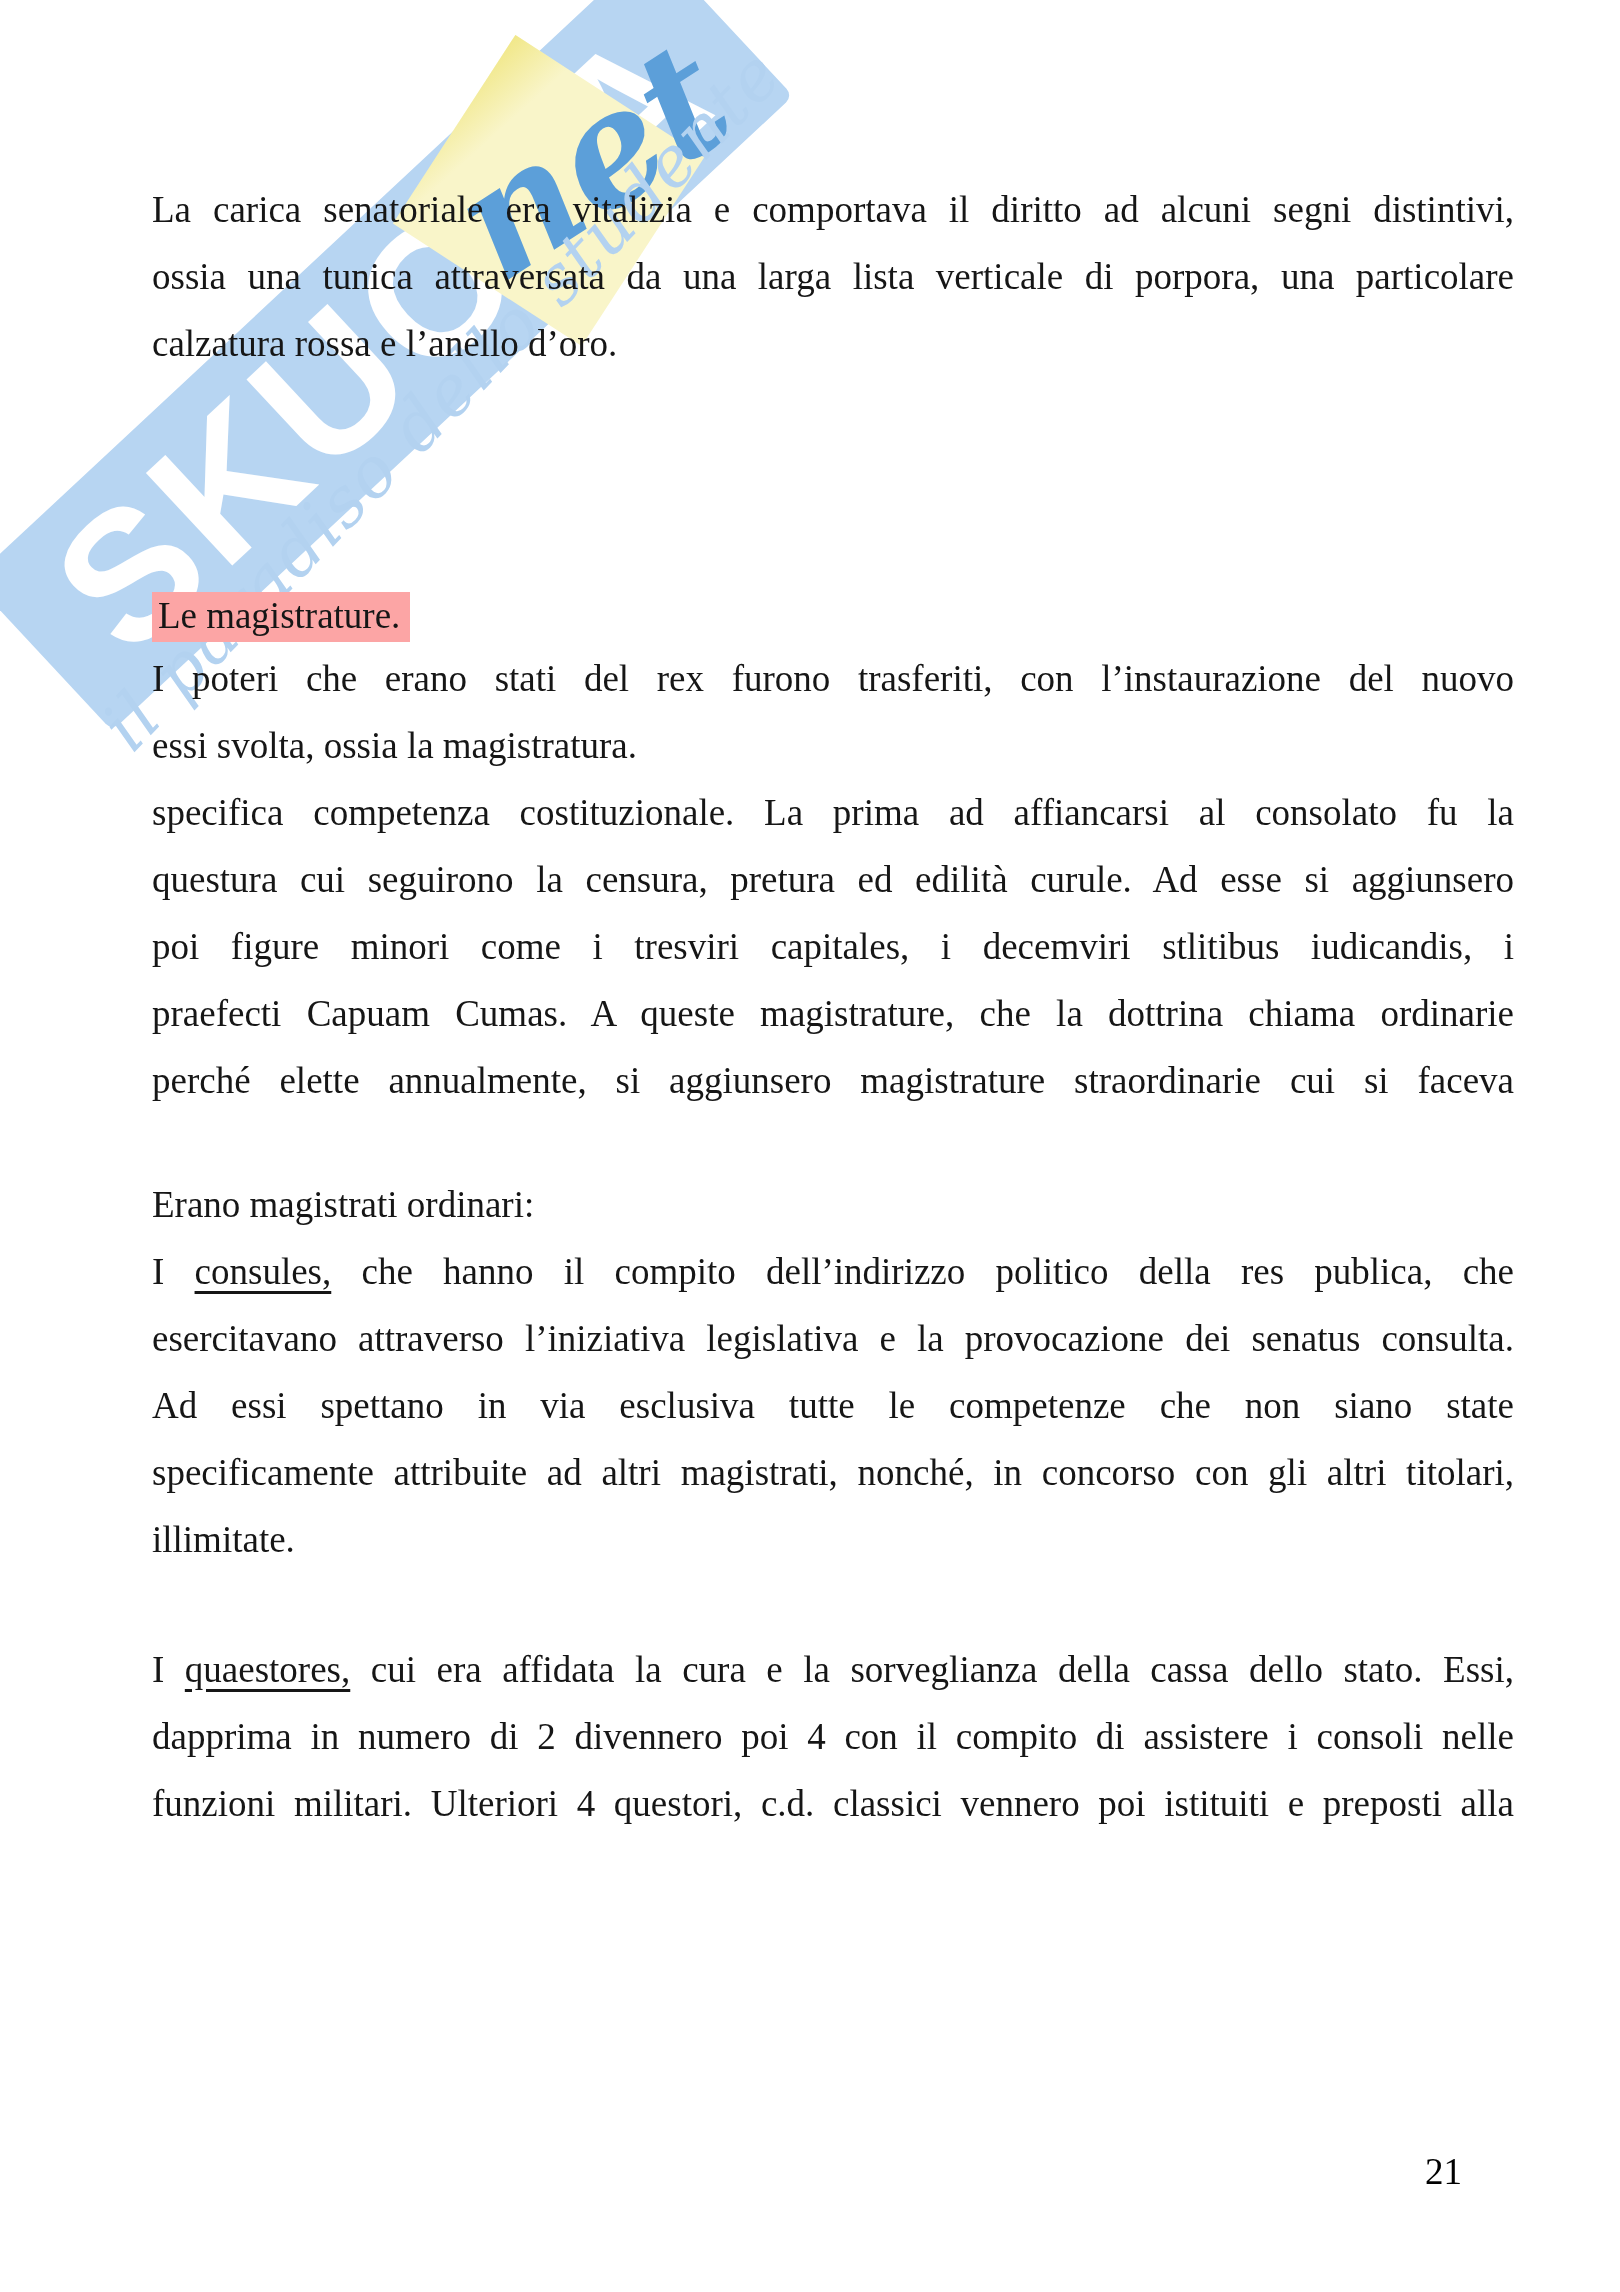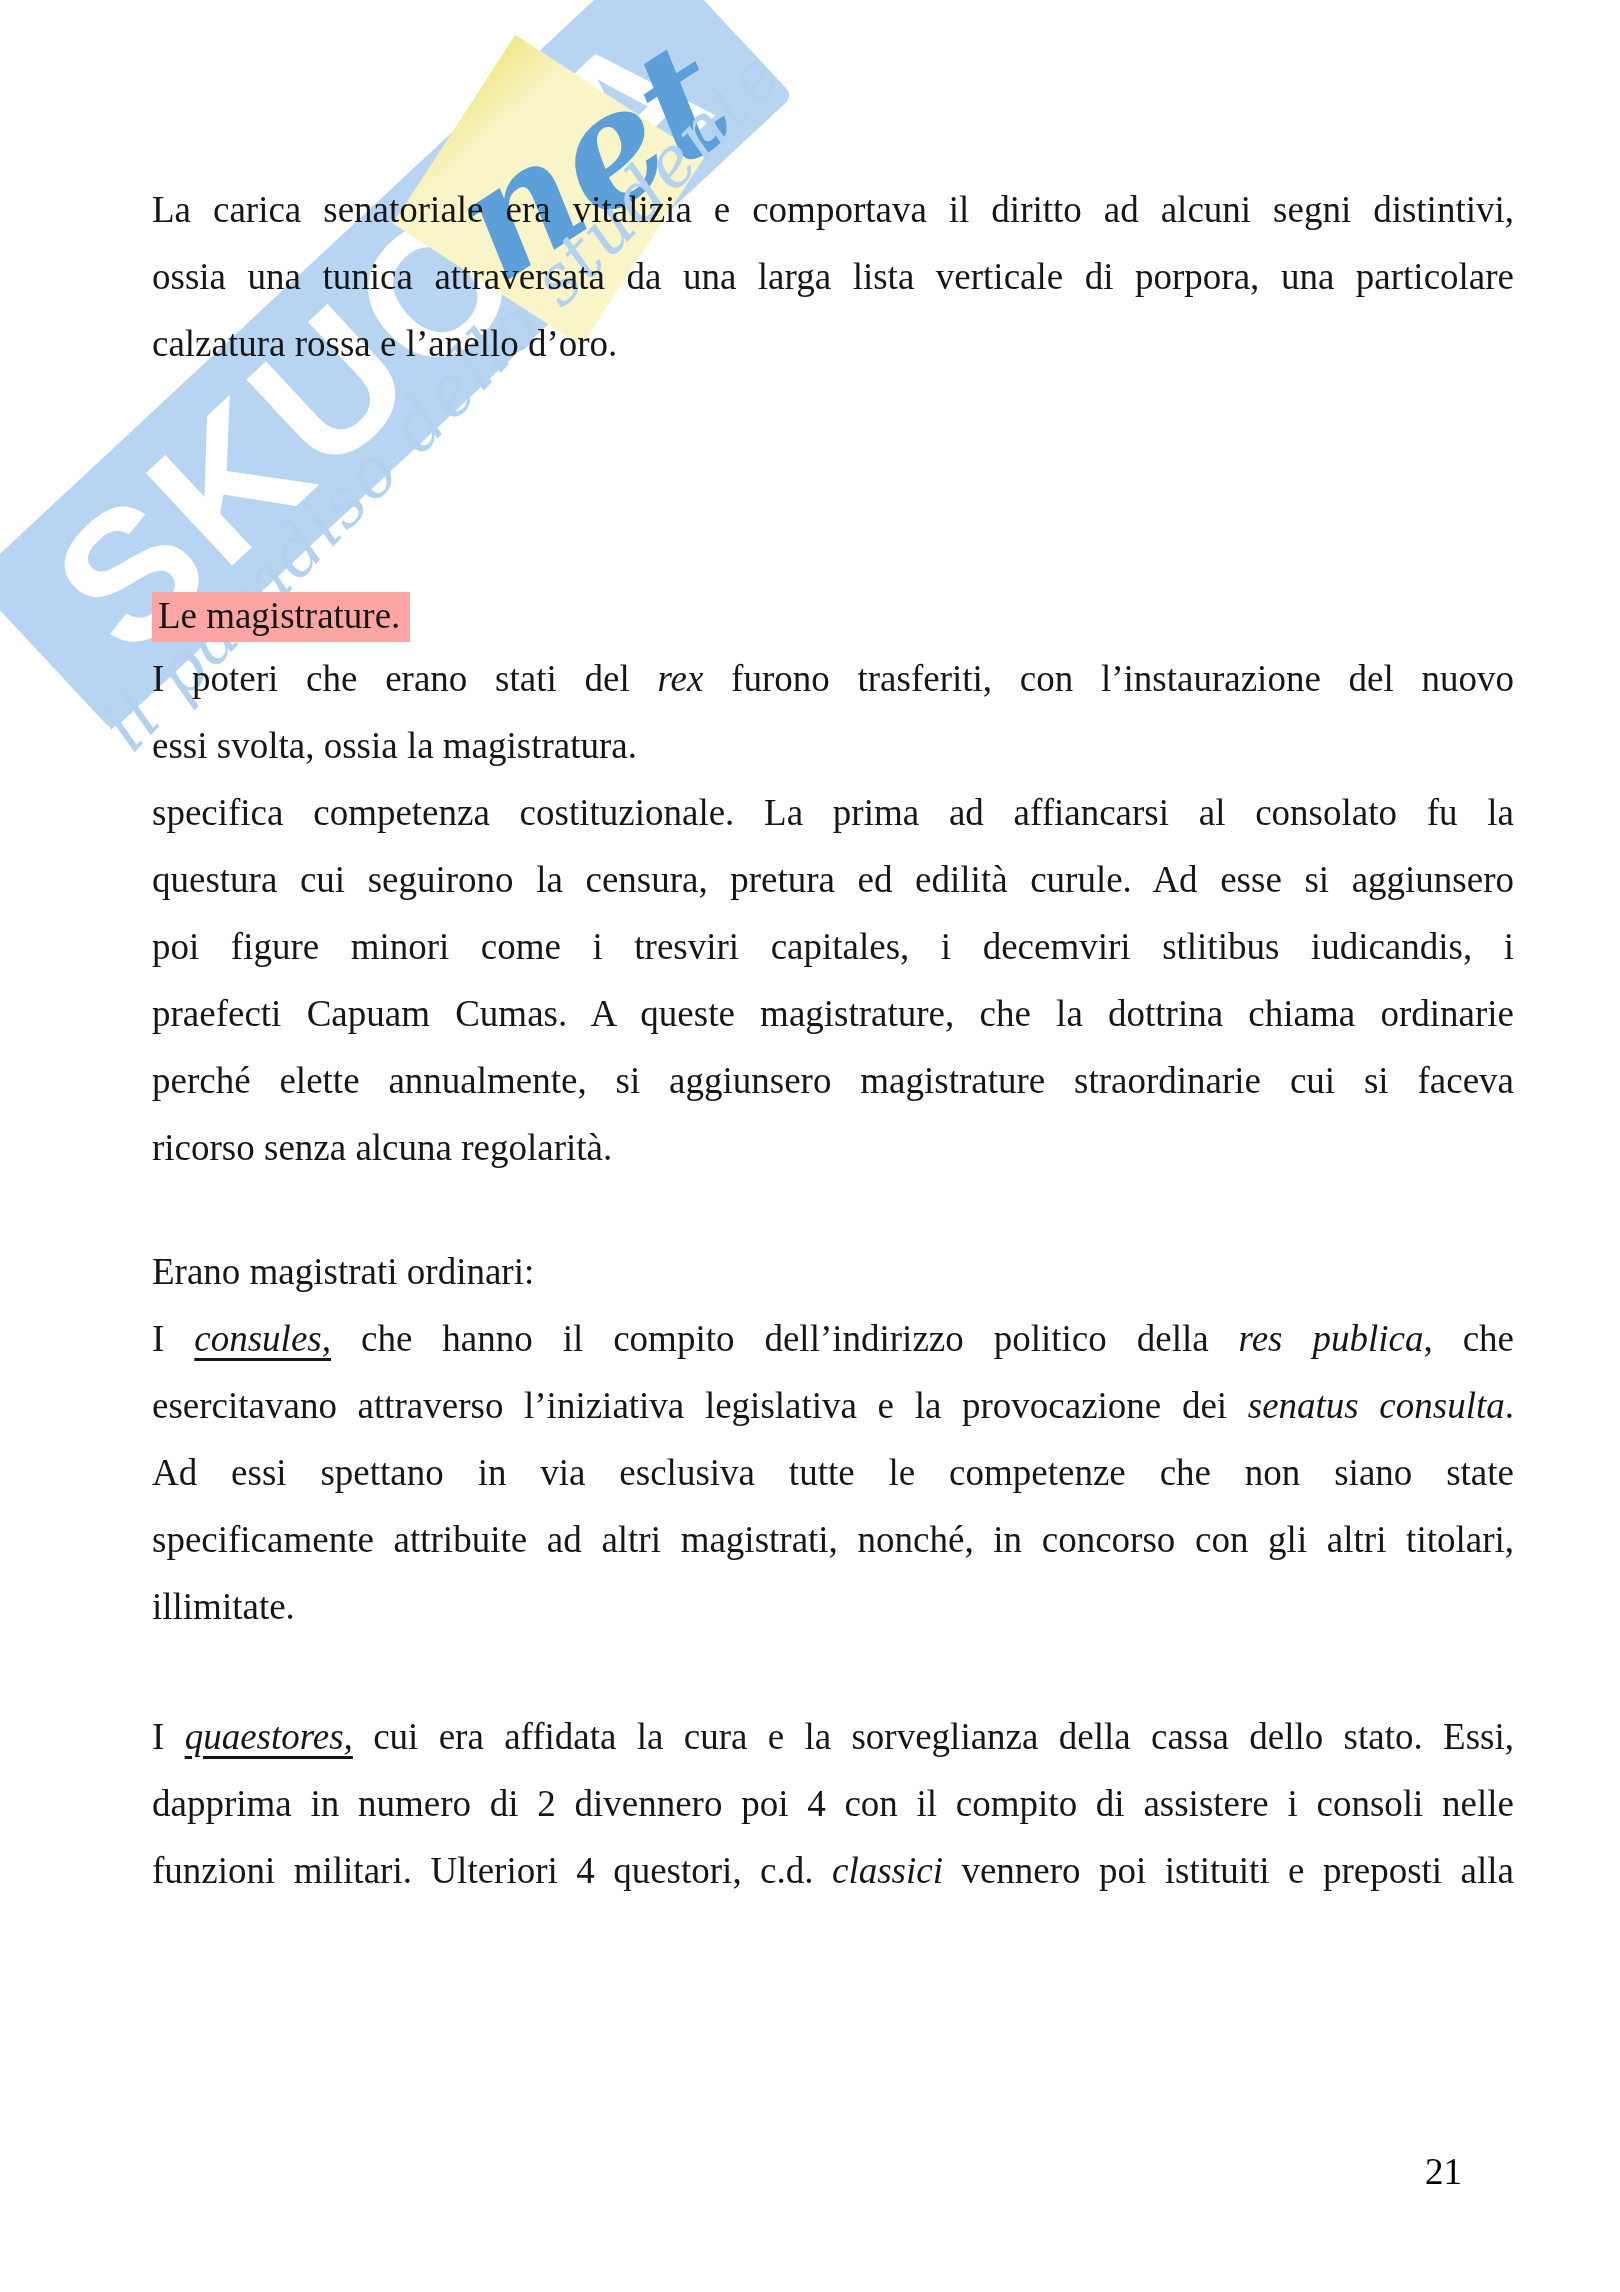--- a/index.html
+++ b/index.html
@@ -59,21 +59,21 @@
   }
 
   
   .doc {
     position:absolute; left:152px; right:106px; top:176px;
     z-index:5;
     font-size:37px; line-height:67px;
   }
   .line { white-space:normal; }
   .line.just { text-align:justify; text-align-last:justify; }
-  .it { font-style:italic; }
+  .it { }
   .un { text-decoration:underline; text-decoration-thickness:2.9px; text-underline-offset:6.9px; }
 
   .block.b1 { margin-top:214px; line-height:49px; }   
   .block.b1 .hl { padding:2.9px 9.8px 5.9px 5.9px; }
   .block.b2 { margin-top:4.9px; }
   .block.b3 { margin-top:0; }
   .block.b4 { margin-top:57px; }
   .block.b5 { margin-top:63px; }
 
   .page-number {
@@ -106,21 +106,20 @@
     <div class="block b2 paragraph">
       <div class="line just"><span>I poteri che erano stati del </span><span class="it">rex</span><span> furono trasferiti, con l’instaurazione del nuovo</span></div>
       <div class="line"><span>essi svolta, ossia la magistratura.</span></div>
     </div>
     <div class="block b3 paragraph">
       <div class="line just"><span>specifica competenza costituzionale. La prima ad affiancarsi al consolato fu la</span></div>
       <div class="line just"><span>questura cui seguirono la censura, pretura ed edilità curule. Ad esse si aggiunsero</span></div>
       <div class="line just"><span>poi figure minori come i tresviri capitales, i decemviri stlitibus iudicandis, i</span></div>
       <div class="line just"><span>praefecti Capuam Cumas. A queste magistrature, che la dottrina chiama ordinarie</span></div>
       <div class="line just"><span>perché elette annualmente, si aggiunsero magistrature straordinarie cui si faceva</span></div>
-      <div class="line"><span>ricorso senza alcuna regolarità.</span></div>
     </div>
     <div class="block b4 paragraph">
       <div class="line"><span>Erano magistrati ordinari:</span></div>
       <div class="line just"><span>I </span><span class="it un">consules,</span><span> che hanno il compito dell’indirizzo politico della </span><span class="it">res publica</span><span>, che</span></div>
       <div class="line just"><span>esercitavano attraverso l’iniziativa legislativa e la provocazione dei </span><span class="it">senatus consulta</span><span>.</span></div>
       <div class="line just"><span>Ad essi spettano in via esclusiva tutte le competenze che non siano state</span></div>
       <div class="line just"><span>specificamente attribuite ad altri magistrati, nonché, in concorso con gli altri titolari,</span></div>
       <div class="line"><span>illimitate.</span></div>
     </div>
     <div class="block b5 paragraph">

